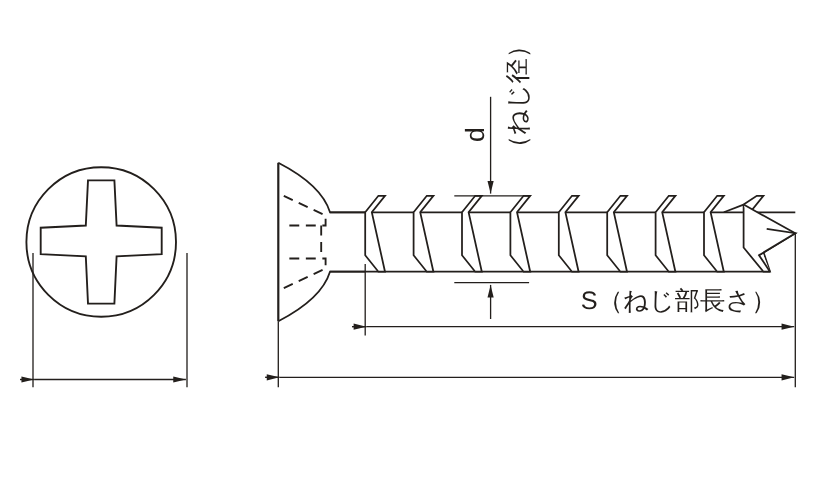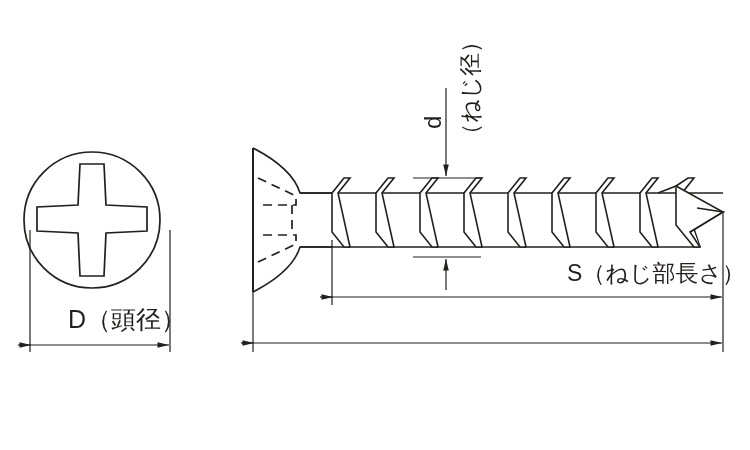--- a/index.html
+++ b/index.html
@@ -4,21 +4,21 @@
 <style>
   html,body{margin:0;padding:0;background:#ffffff;}
   body{width:750px;height:450px;overflow:hidden;
        font-family:"Liberation Sans","DejaVu Sans",sans-serif;}
   #stage{position:relative;width:750px;height:450px;background:#ffffff;}
   svg.drawing{position:absolute;left:0;top:0;width:750px;height:450px;}
   .lbl{position:absolute;color:#231f1c;white-space:nowrap;
        font-family:"Liberation Sans","DejaVu Sans",sans-serif;
        font-weight:500;}
   #label-d-head{left:68px;top:303px;font-size:25px;letter-spacing:0px;}
-  #label-s-thread{left:528px;top:258px;font-size:23px;margin-left:39px;}
+  #label-s-thread{left:528px;top:258px;font-size:23px;}
   #label-l-total{left:506px;top:305px;font-size:25px;}
   #label-d-dia{left:419px;top:129px;font-size:24px;
        transform:rotate(-90deg);transform-origin:left top;}
   #label-d-dia-sub{left:455px;top:146px;font-size:23px;
        transform:rotate(-90deg);transform-origin:left top;}
 </style>
 </head>
 <body>
 
 <div id="stage">
@@ -104,21 +104,20 @@
       </g>
 
       <g stroke-width="1.2">
         <line x1="253" y1="292" x2="253" y2="352"></line>
         <line x1="254" y1="343" x2="722" y2="343" marker-start="url(#arrLeft)" marker-end="url(#arrRight)"></line>
       </g>
 
     </g>
   </svg>
 
-  <div class="lbl" id="label-d-head">D（頭径）</div>
 
   <div class="lbl" id="label-s-thread">S（ねじ部長さ）</div>
 
 
   <div class="lbl" id="label-d-dia">d</div>
 
   <div class="lbl" id="label-d-dia-sub">（ねじ径）</div>
 
 </div>
 

